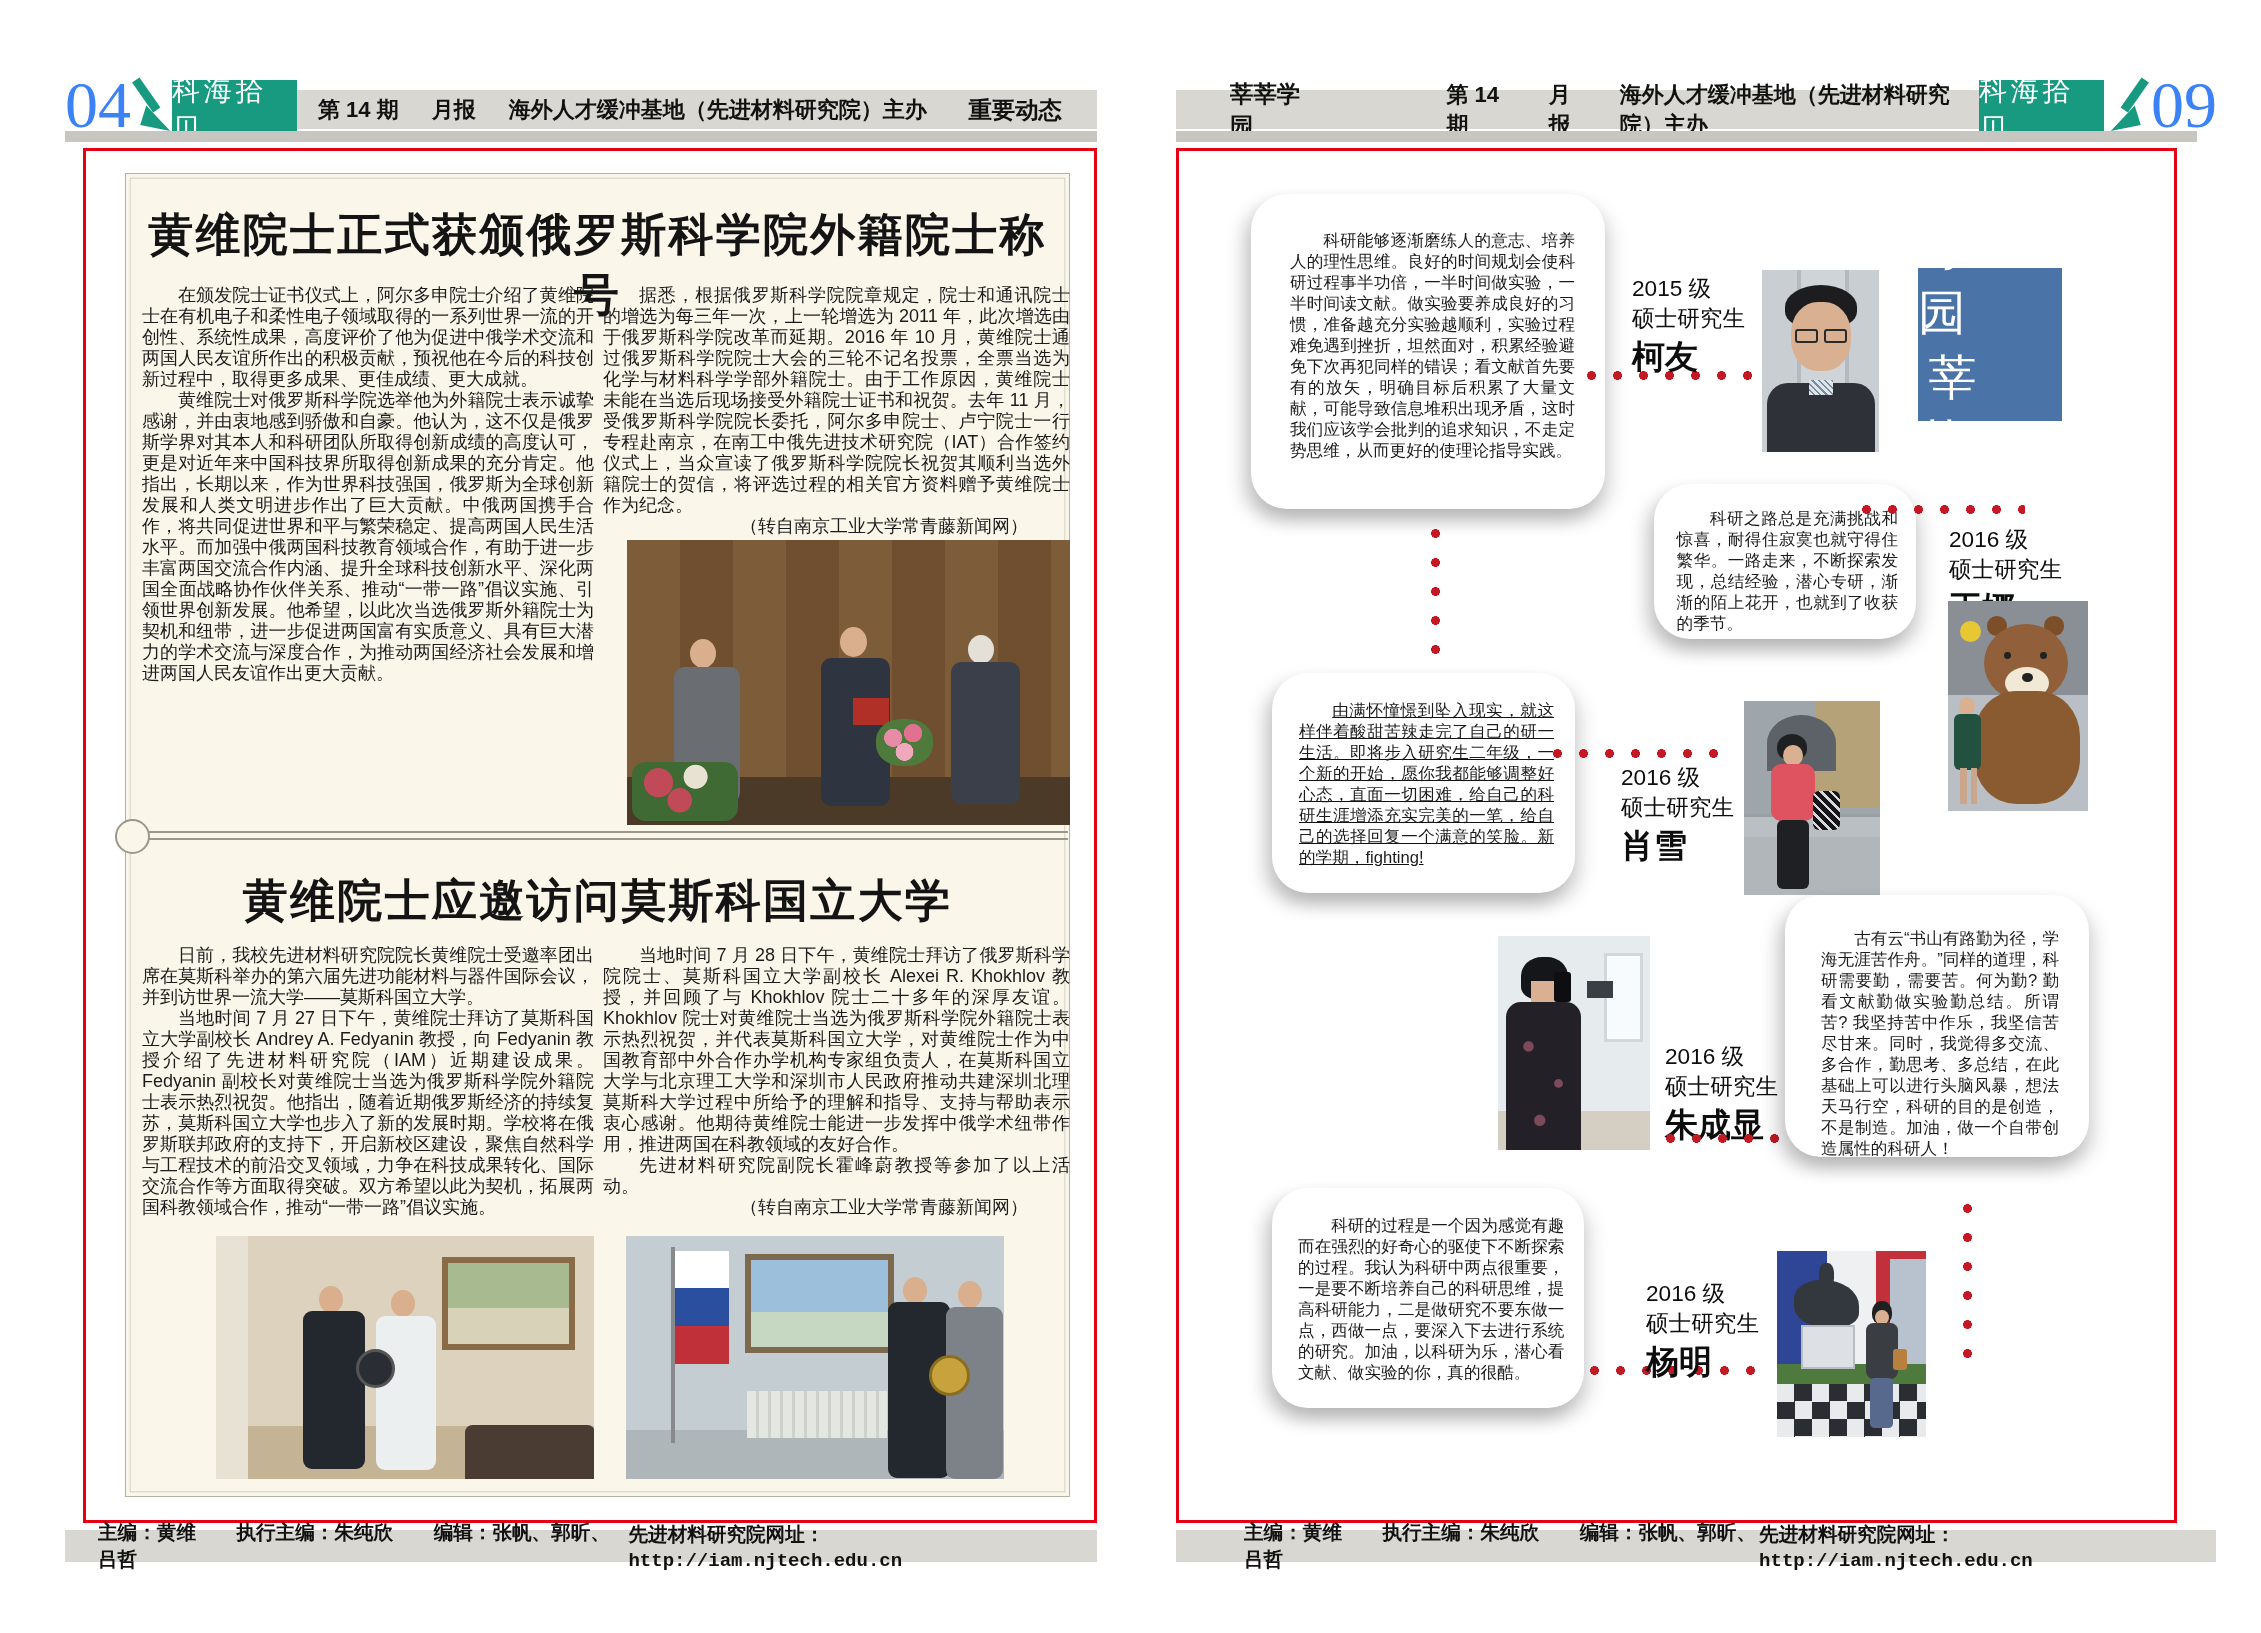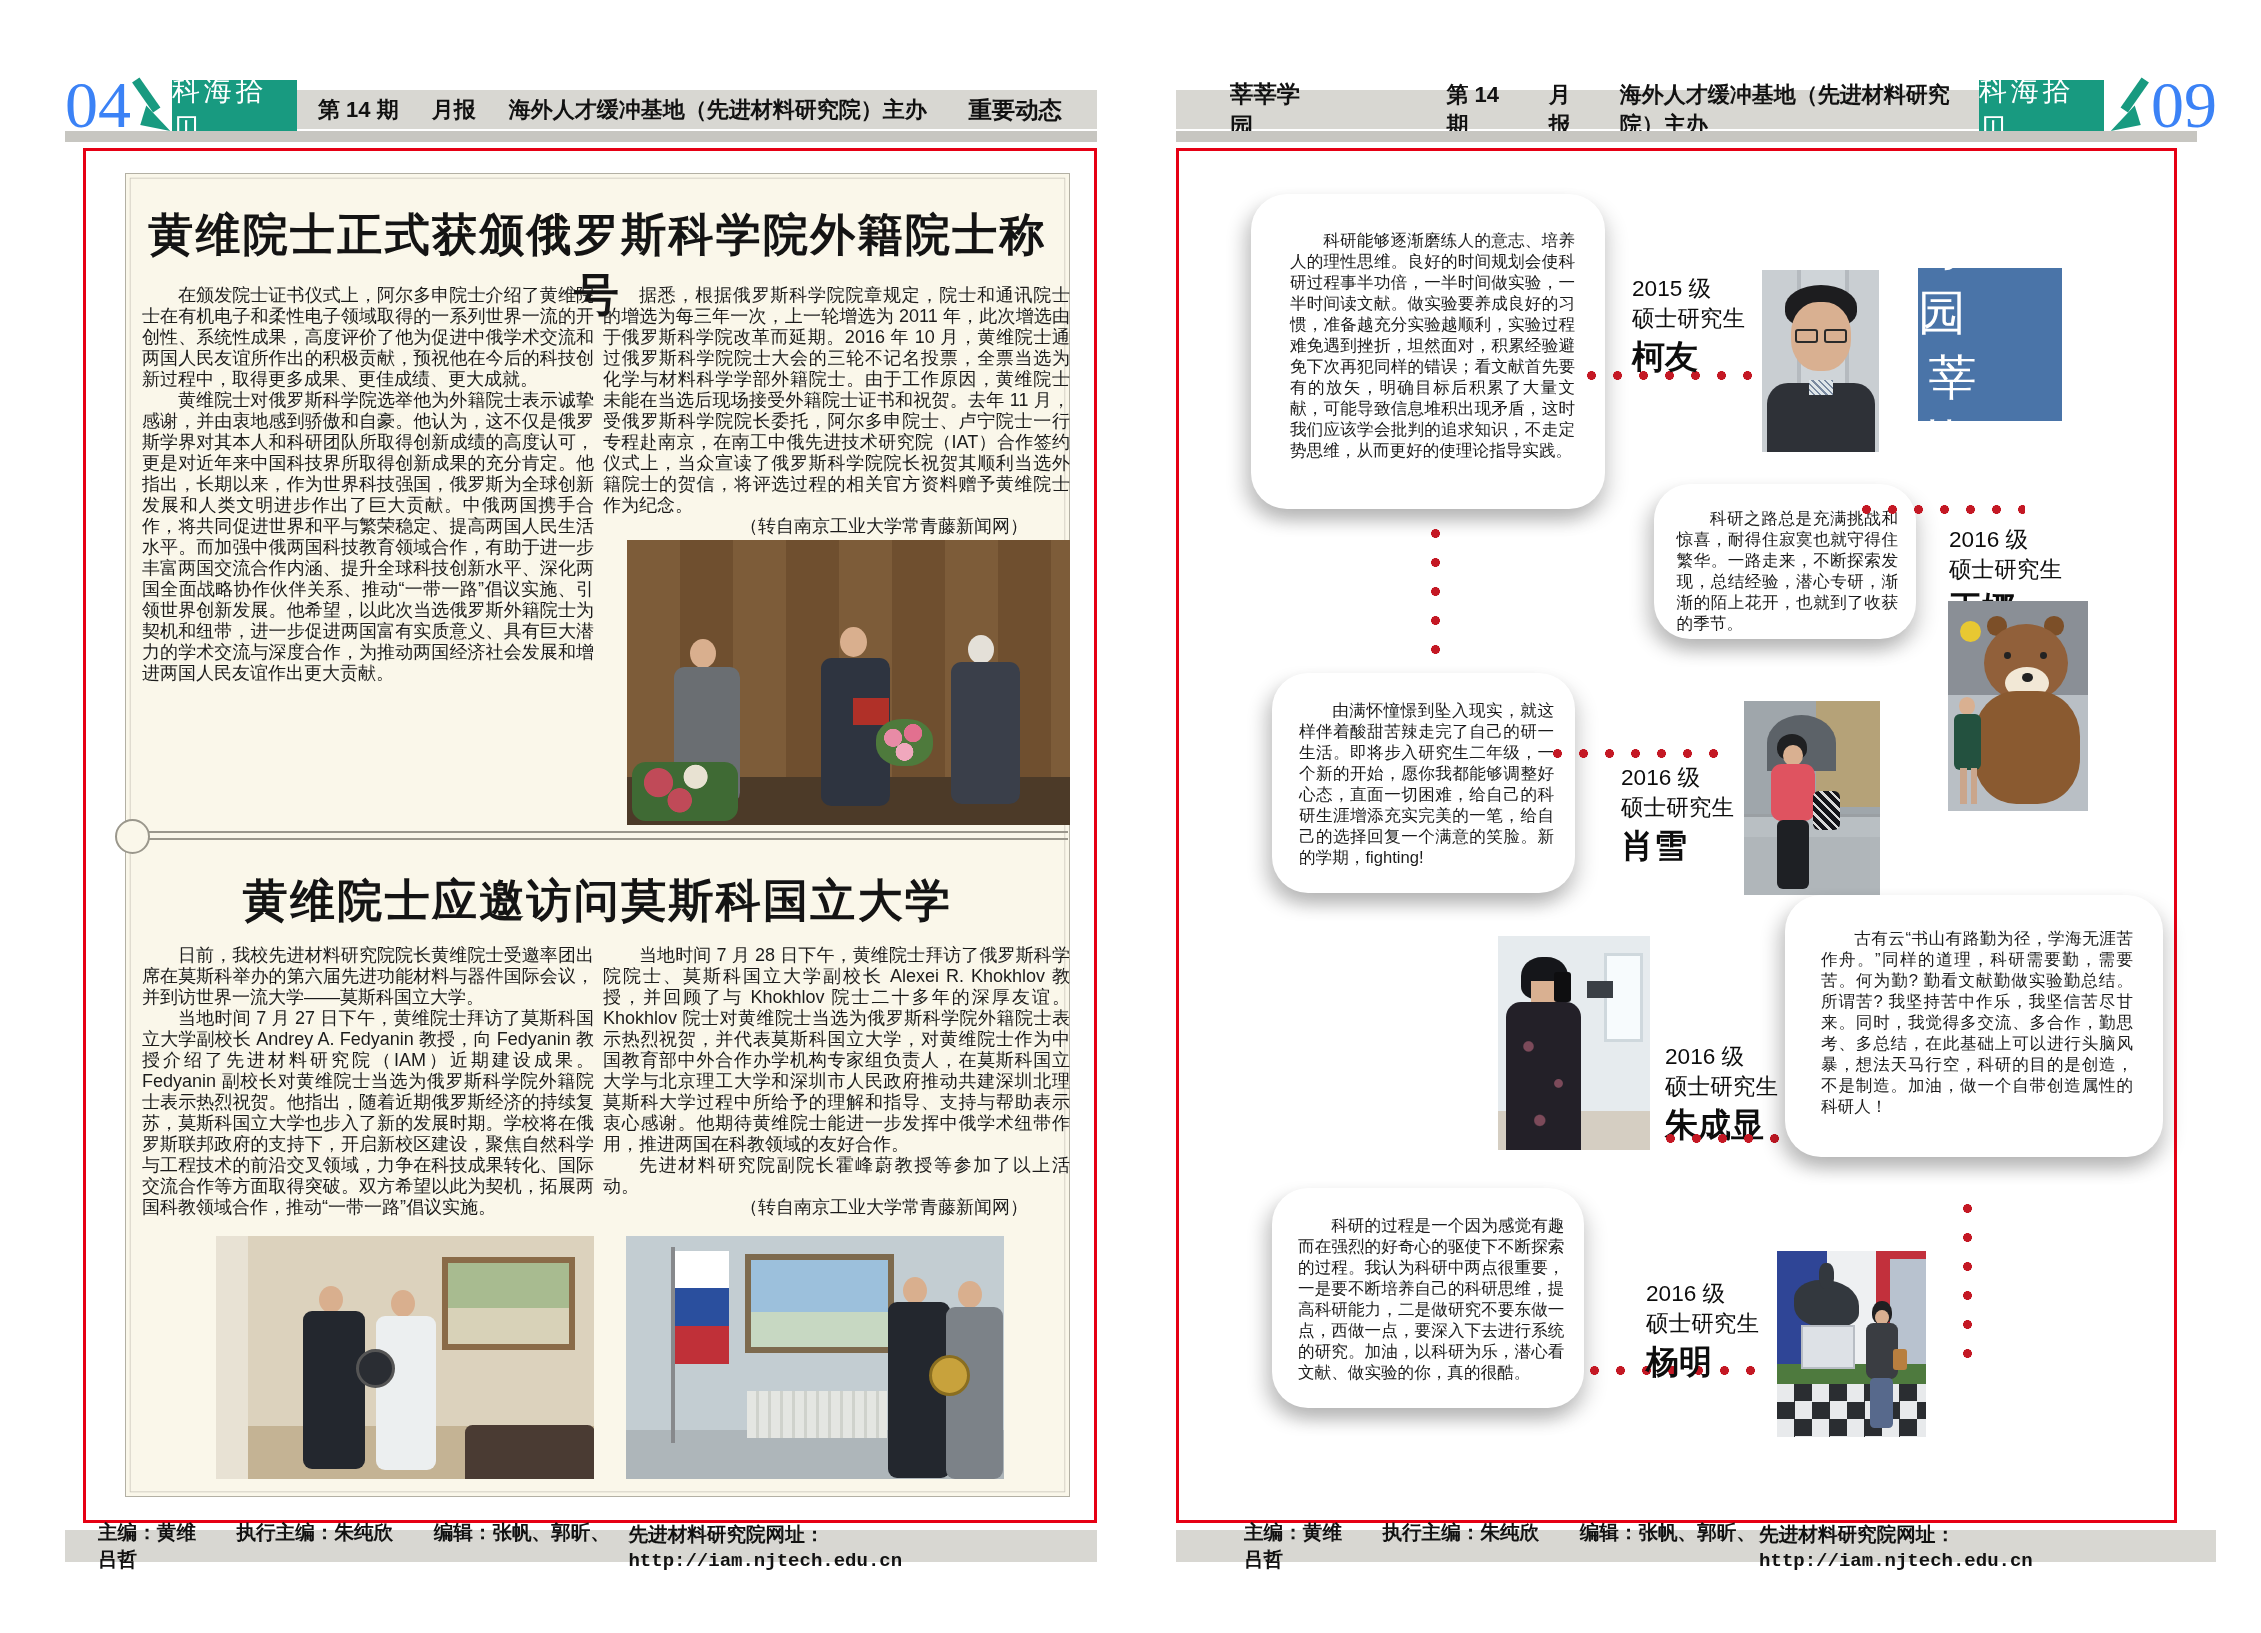--- a/index.html
+++ b/index.html
@@ -198,21 +198,21 @@
       <div class="ps" style="left:56px;top:51px;width:6.8px;height:6.8px;background:#222;border-radius:50%;"></div>
       <div class="ps" style="left:92px;top:51px;width:6.8px;height:6.8px;background:#222;border-radius:50%;"></div>
       <div class="ps" style="left:74px;top:72px;width:10.6px;height:9px;background:#222;border-radius:50%;"></div>
       <div class="ps" style="left:26px;top:90px;width:106px;height:113px;background:#8a5a30;border-radius:40%;"></div>
       <div class="ps" style="left:10.6px;top:96px;width:16.6px;height:18px;background:#d9b091;border-radius:50%;"></div>
       <div class="ps" style="left:6px;top:113px;width:27px;height:56px;background:#23513f;border-radius:6px;"></div>
       <div class="ps" style="left:12px;top:167px;width:6.8px;height:36px;background:#caa68c;"></div>
       <div class="ps" style="left:22.6px;top:167px;width:6.8px;height:36px;background:#caa68c;"></div>
     </div>
 
-    <div class="abs bubble" style="left:1272px;top:673px;width:303px;height:220px;padding:27px 21px 0 27px;">
+    <div class="abs bubble" style="left:1272px;top:673px;width:303px;height:220px;padding:27px 21px 0 27px;text-decoration:underline;">
       <p>由满怀憧憬到坠入现实，就这样伴着酸甜苦辣走完了自己的研一生活。即将步入研究生二年级，一个新的开始，愿你我都能够调整好心态，直面一切困难，给自己的科研生涯增添充实完美的一笔，给自己的选择回复一个满意的笑脸。新的学期，fighting!</p>
     </div>
     <div class="abs dots-h" style="left:1553px;top:749px;width:175px;"></div>
     <div class="abs stu-label" style="left:1621px;top:763px;">
       <div>2016 级</div>
       <div>硕士研究生</div>
       <div class="sname">肖雪</div>
     </div>
     <div class="photo" style="left:1744px;top:701px;width:136px;height:194px;background:linear-gradient(180deg,#9fa6ab 0 58%,#b0b6ba 58%);">
       <div class="ps" style="left:72px;top:0;width:64px;height:106px;background:#b5a278;"></div>
@@ -232,21 +232,21 @@
       <div class="ps" style="left:33px;top:45px;width:26px;height:22.6px;background:#d9b091;"></div>
       <div class="ps" style="left:56px;top:36px;width:16.6px;height:30px;background:#0e0e10;border-radius:3px;"></div>
       <div class="ps" style="left:7.5px;top:66px;width:75px;height:148px;background:radial-gradient(circle at 30% 30%,#7c4a5a 4%,transparent 5%),radial-gradient(circle at 70% 55%,#7c4a5a 4%,transparent 5%),radial-gradient(circle at 45% 80%,#7c4a5a 4%,transparent 5%),#232028;border-radius:15px 15px 0 0;"></div>
     </div>
     <div class="abs stu-label" style="left:1665px;top:1042px;">
       <div>2016 级</div>
       <div>硕士研究生</div>
       <div class="sname">朱成显</div>
     </div>
     <div class="abs dots-h" style="left:1666px;top:1134px;width:181px;"></div>
-    <div class="abs bubble" style="left:1785px;top:895px;width:378px;height:262px;padding:33px 30px 0 36px;">
+    <div class="abs bubble" style="left:1785px;top:895px;width:304px;height:262px;padding:33px 30px 0 36px;">
       <p>古有云“书山有路勤为径，学海无涯苦作舟。”同样的道理，科研需要勤，需要苦。何为勤? 勤看文献勤做实验勤总结。所谓苦? 我坚持苦中作乐，我坚信苦尽甘来。同时，我觉得多交流、多合作，勤思考、多总结，在此基础上可以进行头脑风暴，想法天马行空，科研的目的是创造，不是制造。加油，做一个自带创造属性的科研人！</p>
     </div>
 
     <div class="abs bubble" style="left:1272px;top:1188px;width:312px;height:220px;padding:27px 19.6px 0 26px;">
       <p>科研的过程是一个因为感觉有趣而在强烈的好奇心的驱使下不断探索的过程。我认为科研中两点很重要，一是要不断培养自己的科研思维，提高科研能力，二是做研究不要东做一点，西做一点，要深入下去进行系统的研究。加油，以科研为乐，潜心看文献、做实验的你，真的很酷。</p>
     </div>
     <div class="abs dots-h" style="left:1590px;top:1366px;width:172px;"></div>
     <div class="abs stu-label" style="left:1646px;top:1279px;">
       <div>2016 级</div>
       <div>硕士研究生</div>

